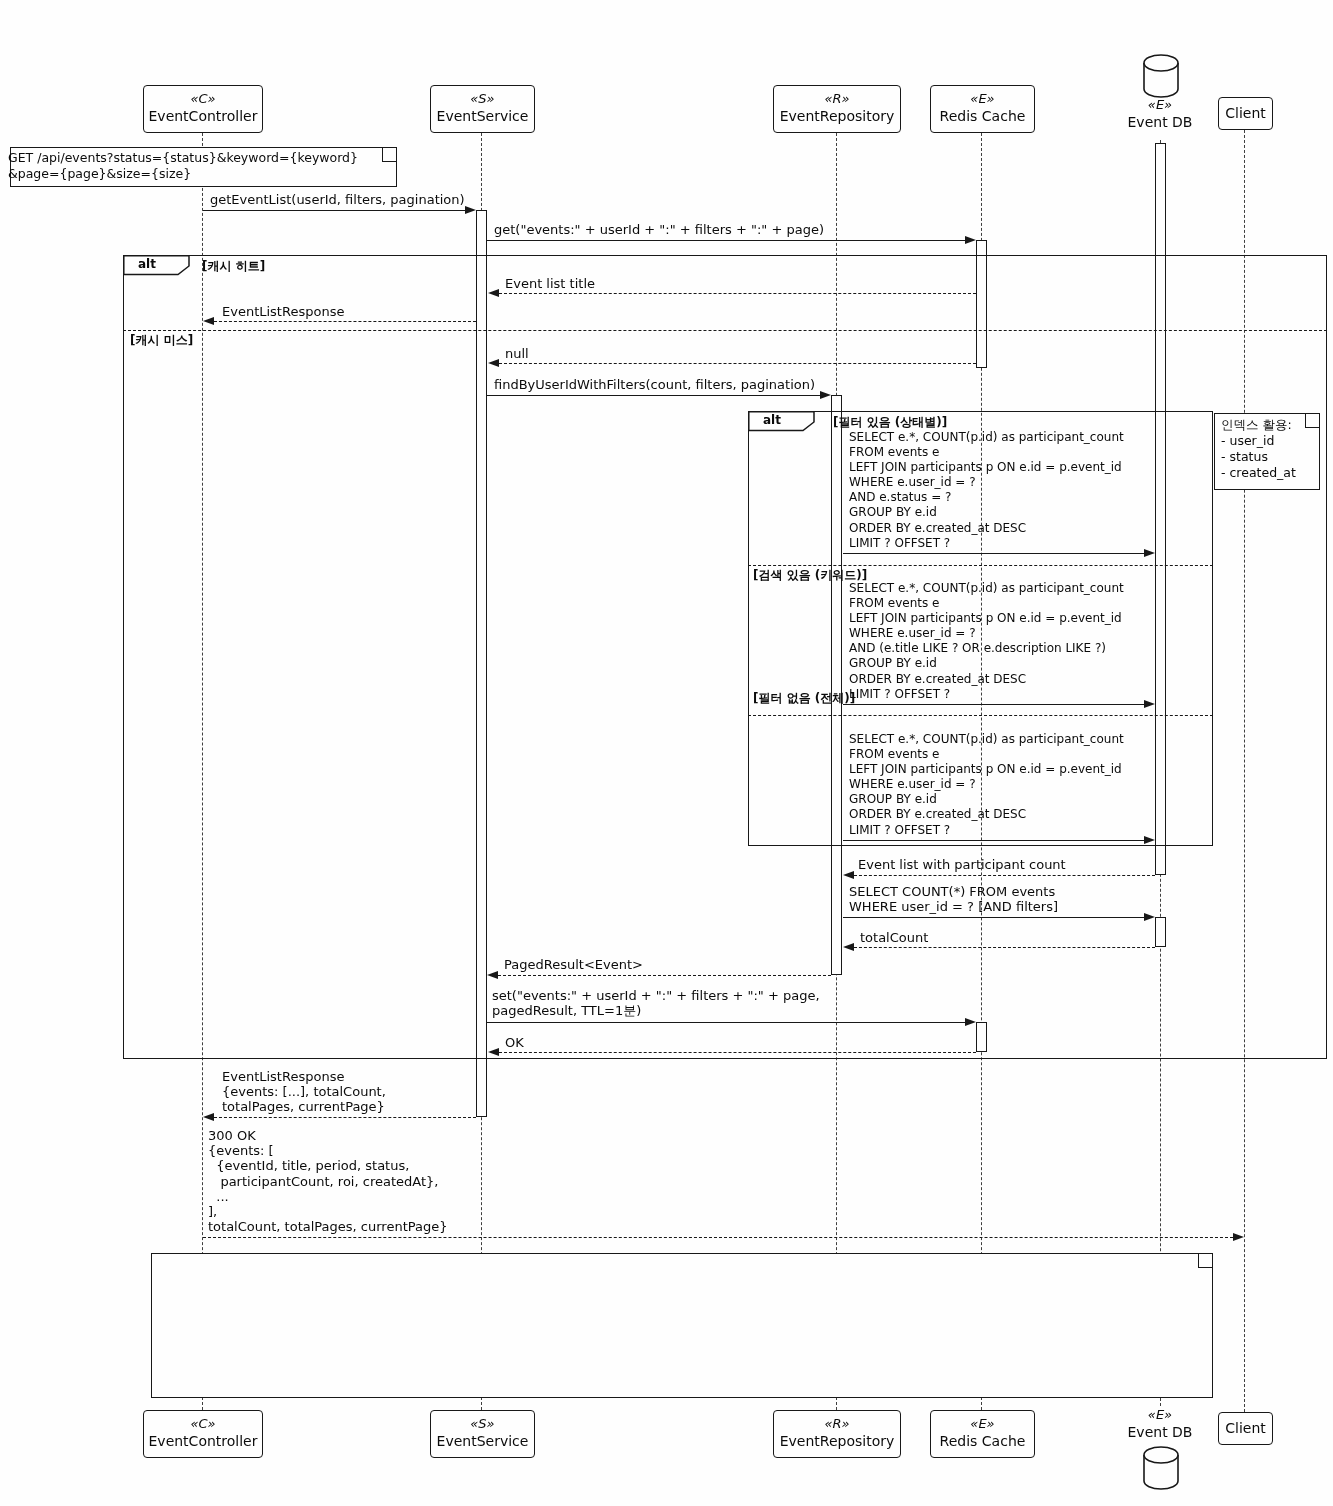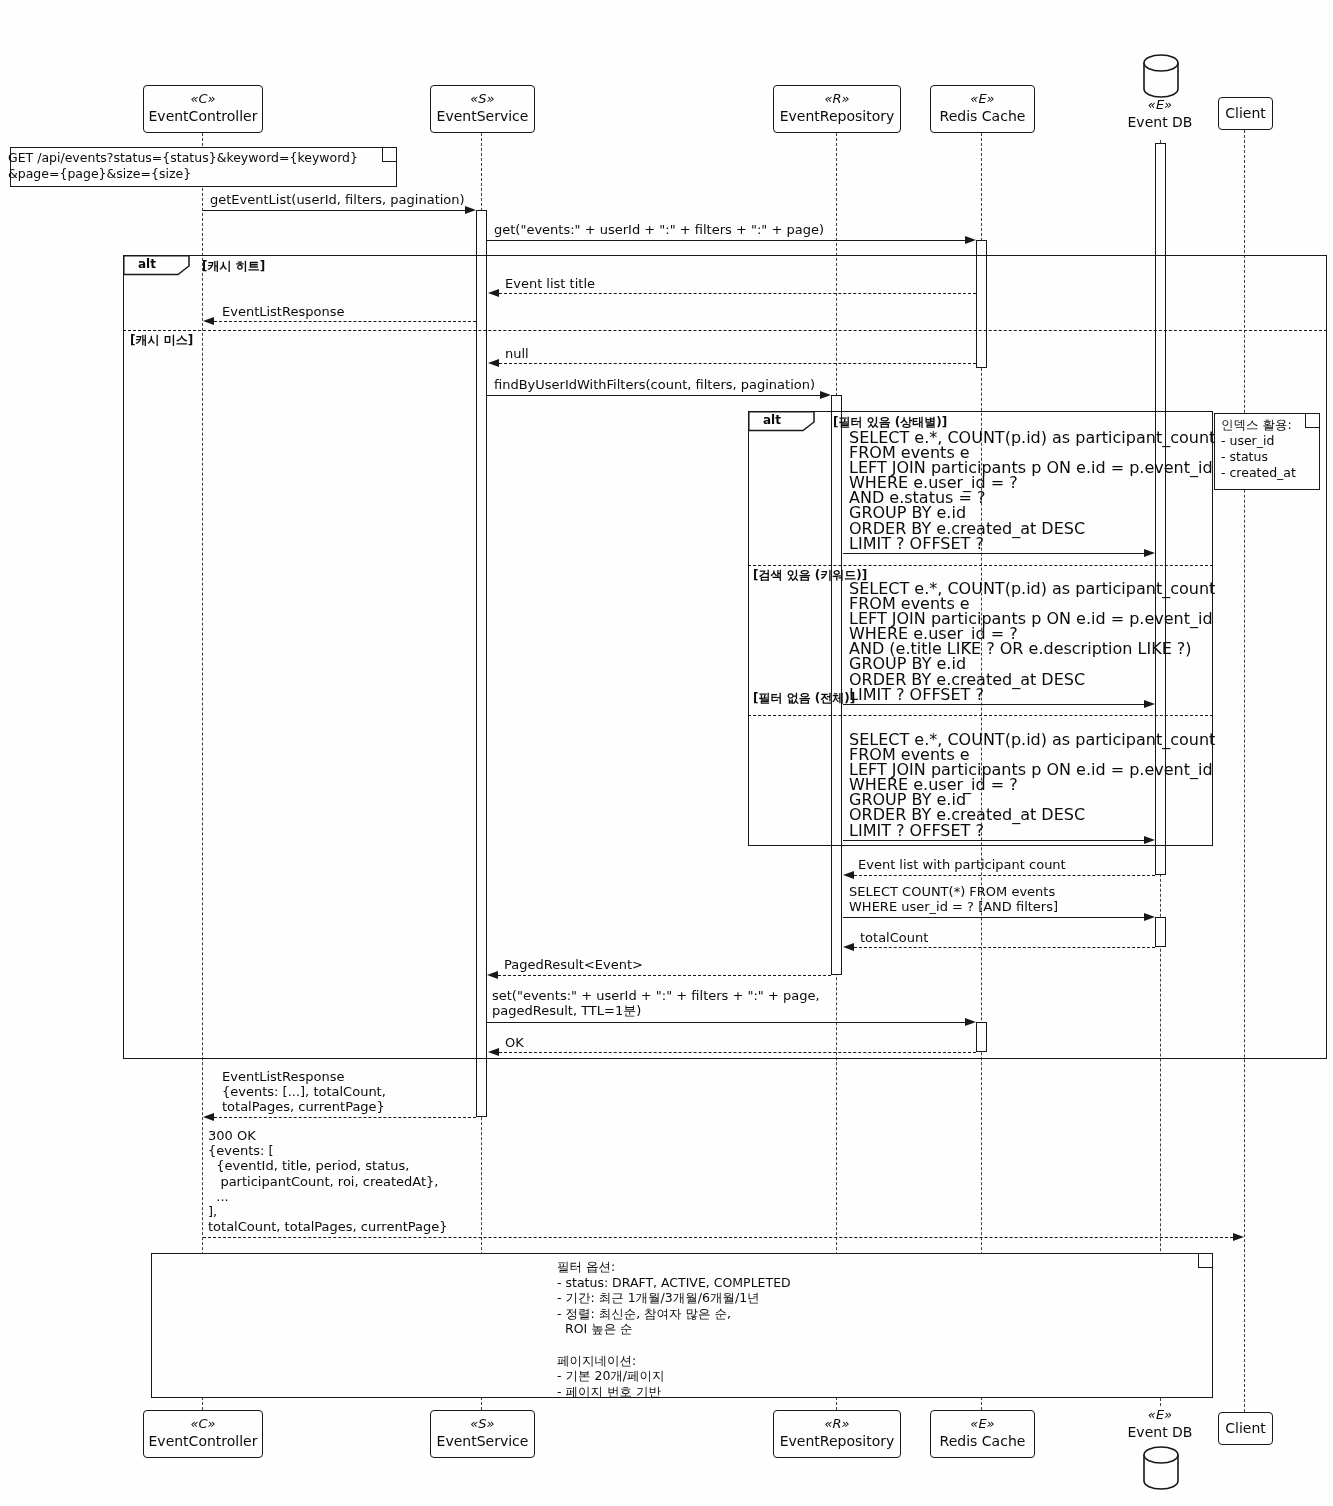--- a/index.html
+++ b/index.html
@@ -14,21 +14,21 @@
   .pname  { font-size:14px; line-height:19px; white-space:nowrap; }
   .dbname { position:absolute; text-align:center; background:transparent; }
   .lifeline { position:absolute; width:0; border-left:1.3px dashed #3f3f3f; }
   .act { position:absolute; width:11px; box-sizing:border-box; background:#FEFEFE;
          border:1.4px solid #181818; }
   .frame { position:absolute; border:1.6px solid #181818; box-sizing:border-box; }
   .frame-kw  { position:absolute; font-weight:bold; font-size:12px; }
   .frame-cond{ position:absolute; font-weight:bold; font-size:12px; white-space:pre; }
   .divider { position:absolute; height:0; border-top:1.4px dashed #181818; }
   .msg { position:absolute; font-size:13px; line-height:15.2px; white-space:pre; }
-  .sql { position:absolute; font-size:16px; line-height:15.1px; white-space:pre; }
+  .sql { position:absolute; font-size:12px; line-height:15.1px; white-space:pre; }
   .ln { position:absolute; height:0; }
   .solid  { border-top:1.4px solid #181818; }
   .dotted { border-top:1.4px dashed #181818; }
   .ah { position:absolute; width:0; height:0; border-top:4.5px solid transparent;
         border-bottom:4.5px solid transparent; }
   .ah.r { border-left:11px solid #181818; }
   .ah.l { border-right:11px solid #181818; }
   .note { position:absolute; box-sizing:border-box; background:#FEFEFE;
           border:1.4px solid #181818; }
   .fold { position:absolute; top:0; right:0; width:13px; height:13px; background:#FEFEFE;
@@ -184,29 +184,20 @@
     <div class="fold"></div>
   </div>
   <div class="note-text" style="left:1221px;top:417px">인덱스 활용:
 - user_id
 - status
 - created_at</div>
 
   <div class="note" style="left:151px;top:1253px;width:1062px;height:145px">
     <div class="fold"></div>
   </div>
-  <div class="note-text" style="left:557px;top:1259px;line-height:15.6px">필터 옵션:
-- status: DRAFT, ACTIVE, COMPLETED
-- 기간: 최근 1개월/3개월/6개월/1년
-- 정렬: 최신순, 참여자 많은 순,
-  ROI 높은 순
-
-페이지네이션:
-- 기본 20개/페이지
-- 페이지 번호 기반</div>
 
   <div class="participant" style="left:143px;top:85px;width:120px;height:48px">
     <div class="stereo">«C»</div>
     <div class="pname">EventController</div>
   </div>
   <div class="participant" style="left:430px;top:85px;width:105px;height:48px">
     <div class="stereo">«S»</div>
     <div class="pname">EventService</div>
   </div>
   <div class="participant" style="left:773px;top:85px;width:128px;height:48px">

